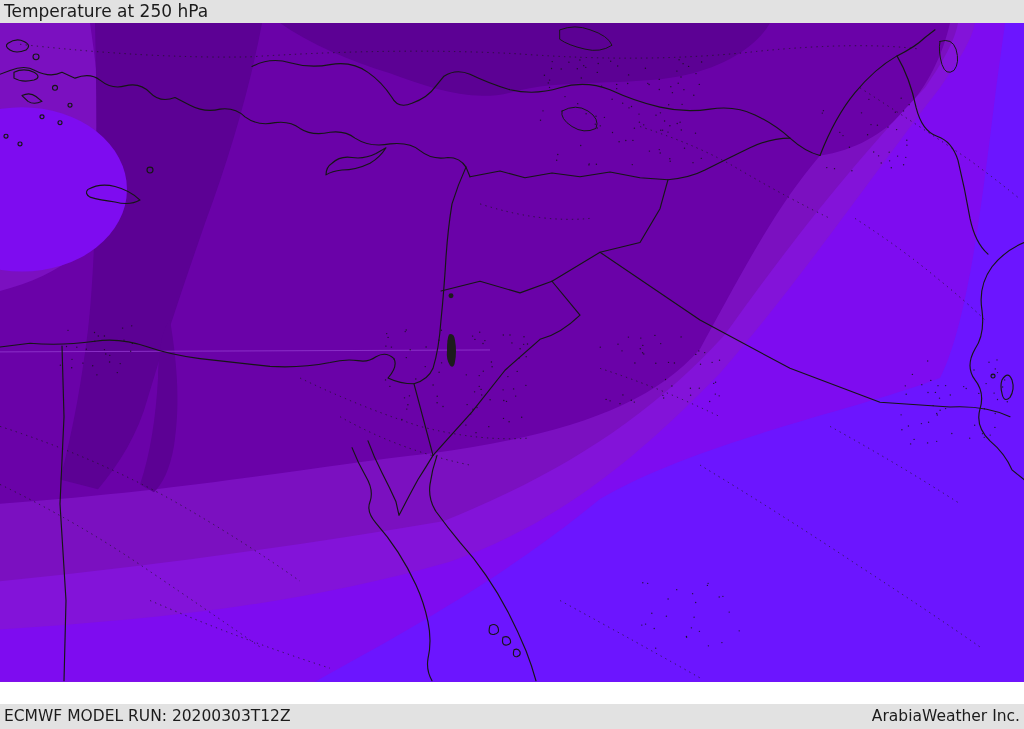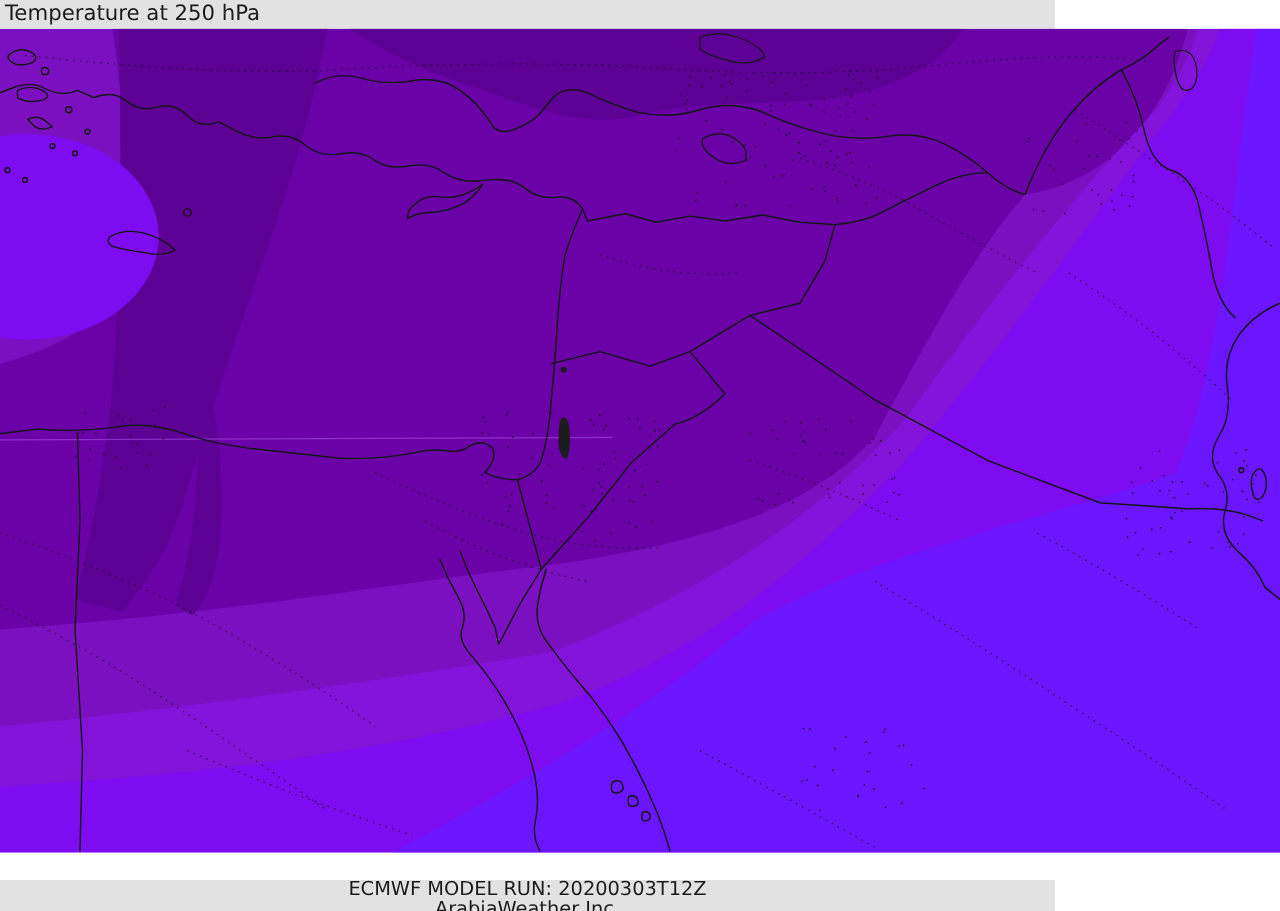--- a/index.html
+++ b/index.html
@@ -1,22 +1,22 @@
 <!DOCTYPE html>
 <html><head>
 <meta charset="utf-8">
 <style>
   html,body{margin:0;padding:0;background:#fff;}
   #app{width:1024px;height:729px;position:relative;overflow:hidden;
        font-family:"DejaVu Sans","Liberation Sans",sans-serif;}
-  .bar{position:absolute;left:0;width:844px;background:var(--bar-bg,#e2e2e2);
+  .bar{position:absolute;left:0;width:1024px;background:var(--bar-bg,#e2e2e2);
        display:flex;justify-content:space-between;align-items:center;
        box-sizing:border-box;padding:0 4px;color:var(--bar-text,#1b1b1b);}
   #topbar{top:0;height:23px;font-size:17px;}
-  #botbar{top:704px;height:25px;font-size:15.5px;flex-direction:column;}
+  #botbar{top:704px;height:25px;font-size:15.5px;}
   #topbar span,#botbar span{white-space:nowrap;line-height:1;}
   #mapwrap{position:absolute;top:23px;left:0;width:1024px;height:681px;}
   svg{display:block;}
   .coast{fill:none;stroke:var(--line,#161616);stroke-width:1.15;
          stroke-linejoin:round;stroke-linecap:round;}
   .dotline{fill:none;stroke:var(--line,#161616);stroke-width:1;
            stroke-dasharray:1.3 4.2;opacity:.75;}
   .lake{stroke:var(--line,#161616);stroke-width:1;}
 </style>
 </head>

